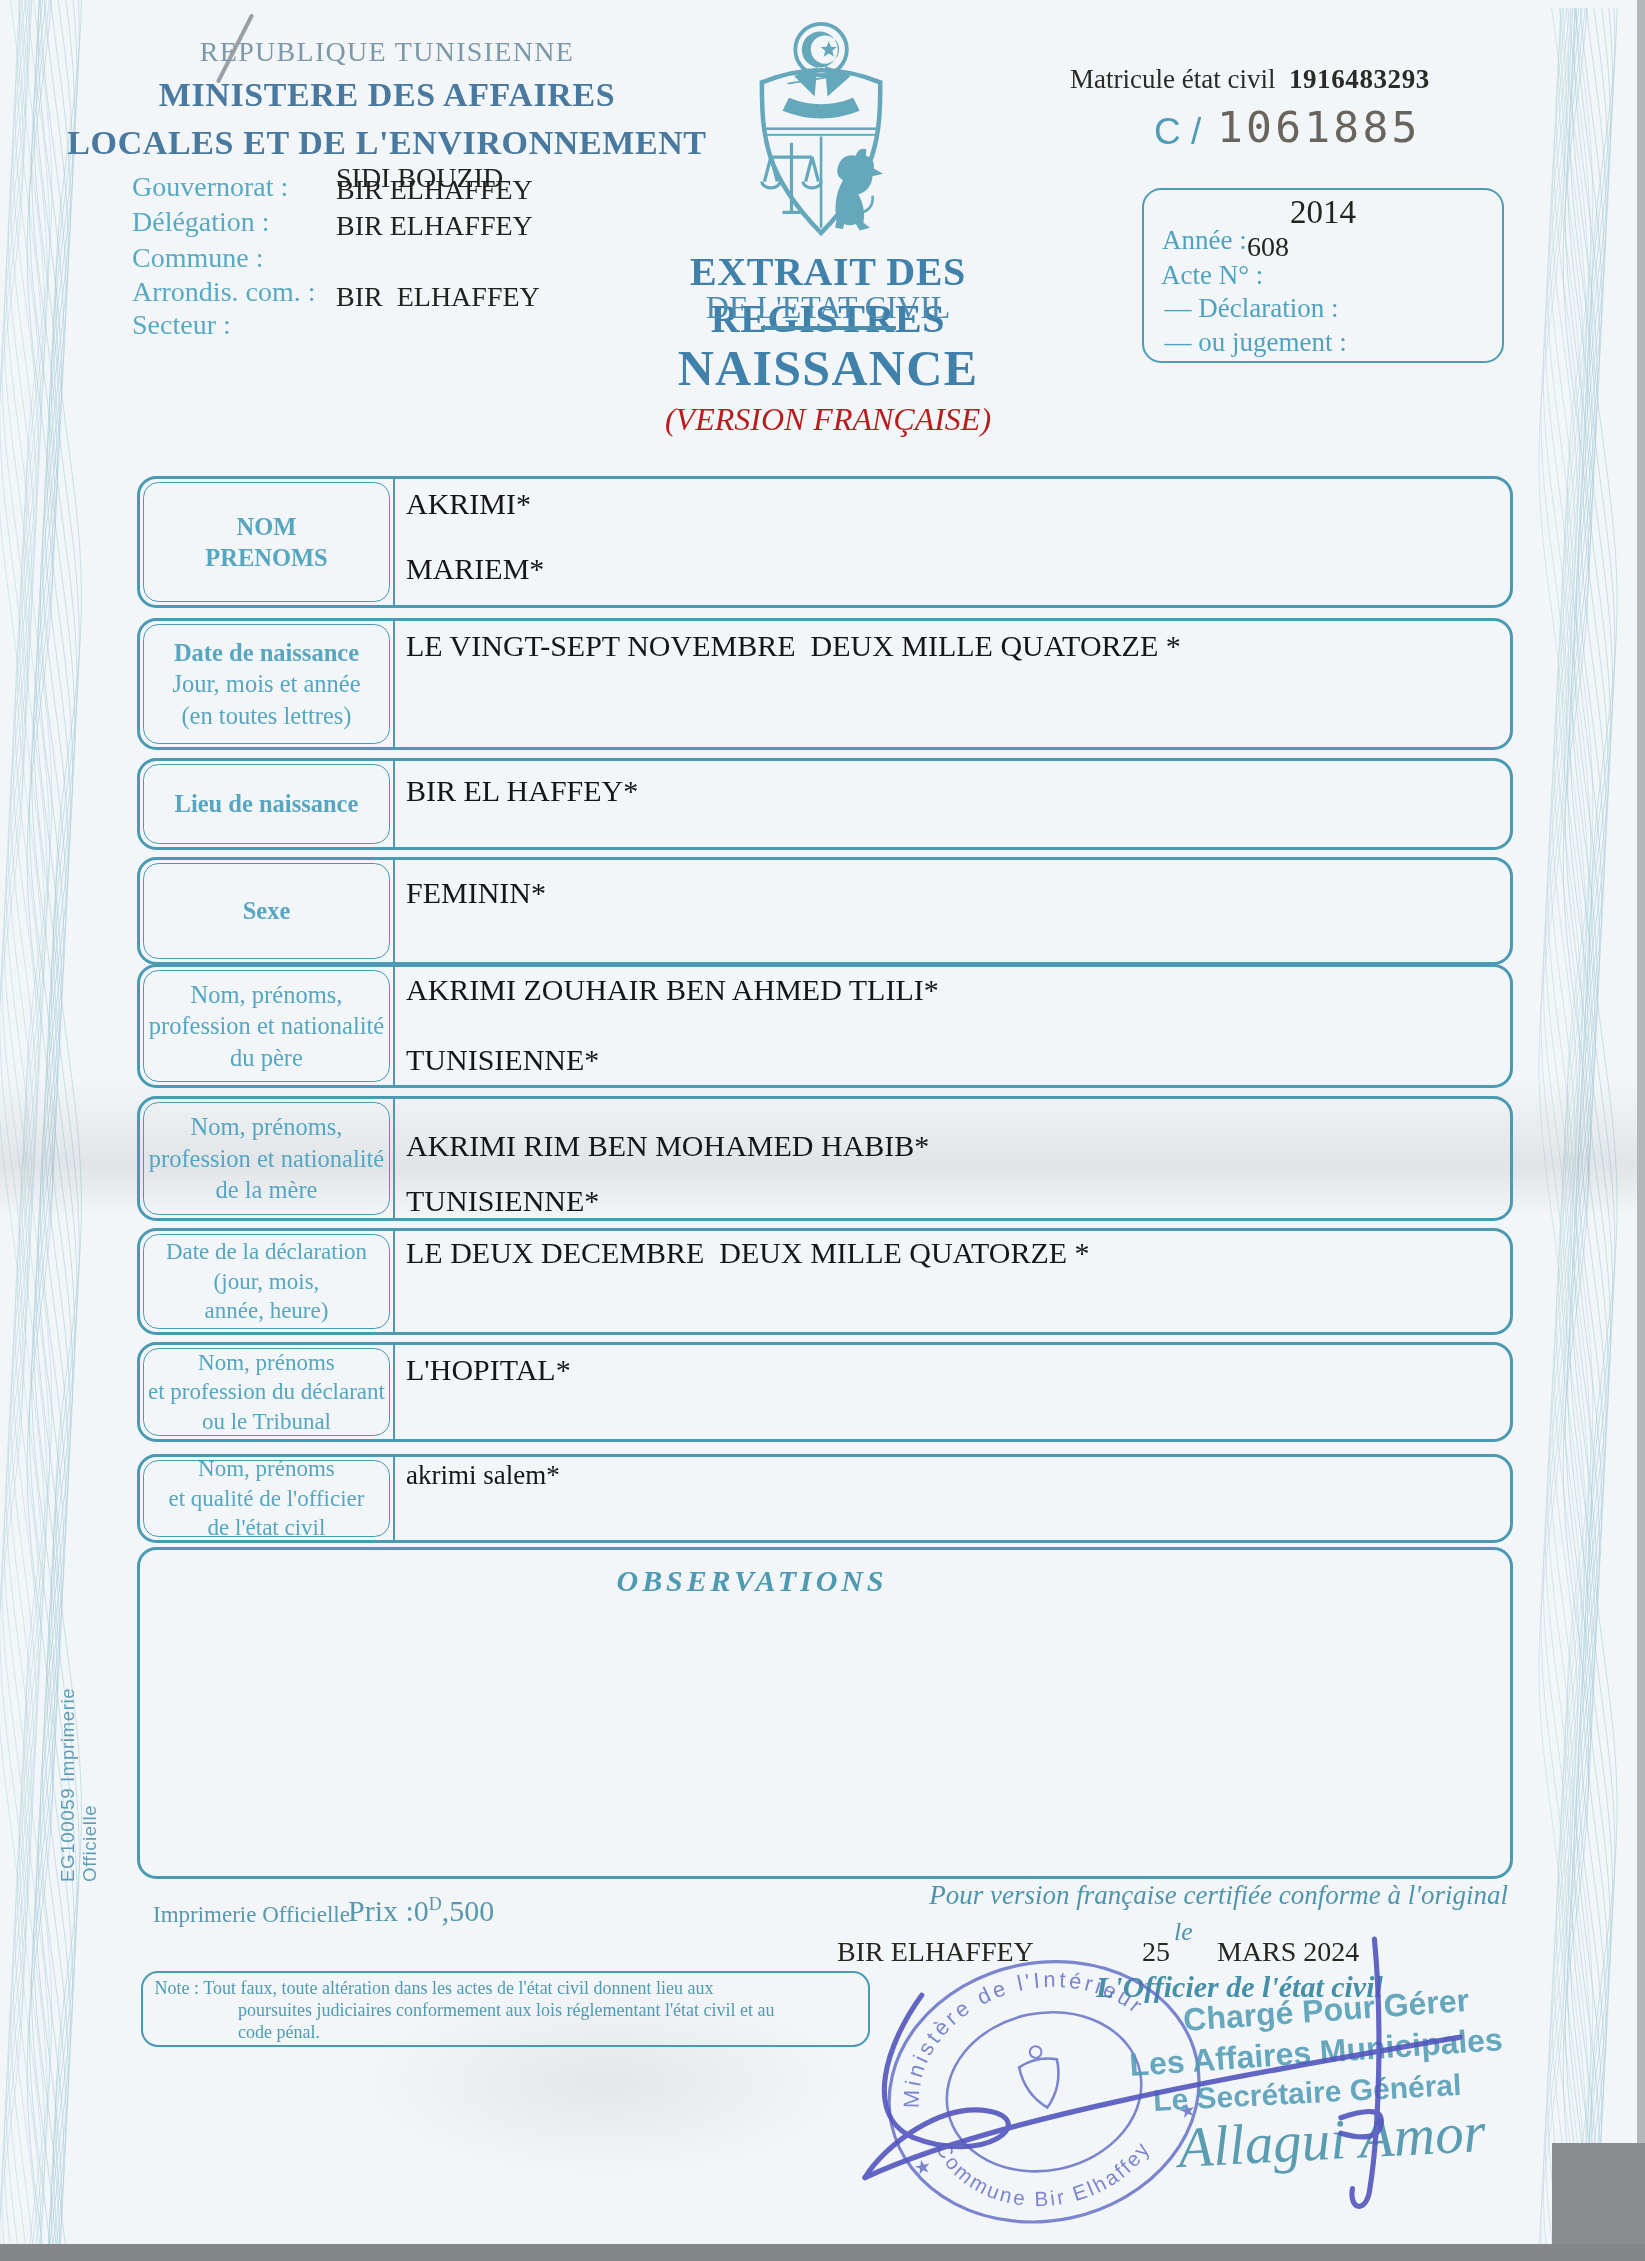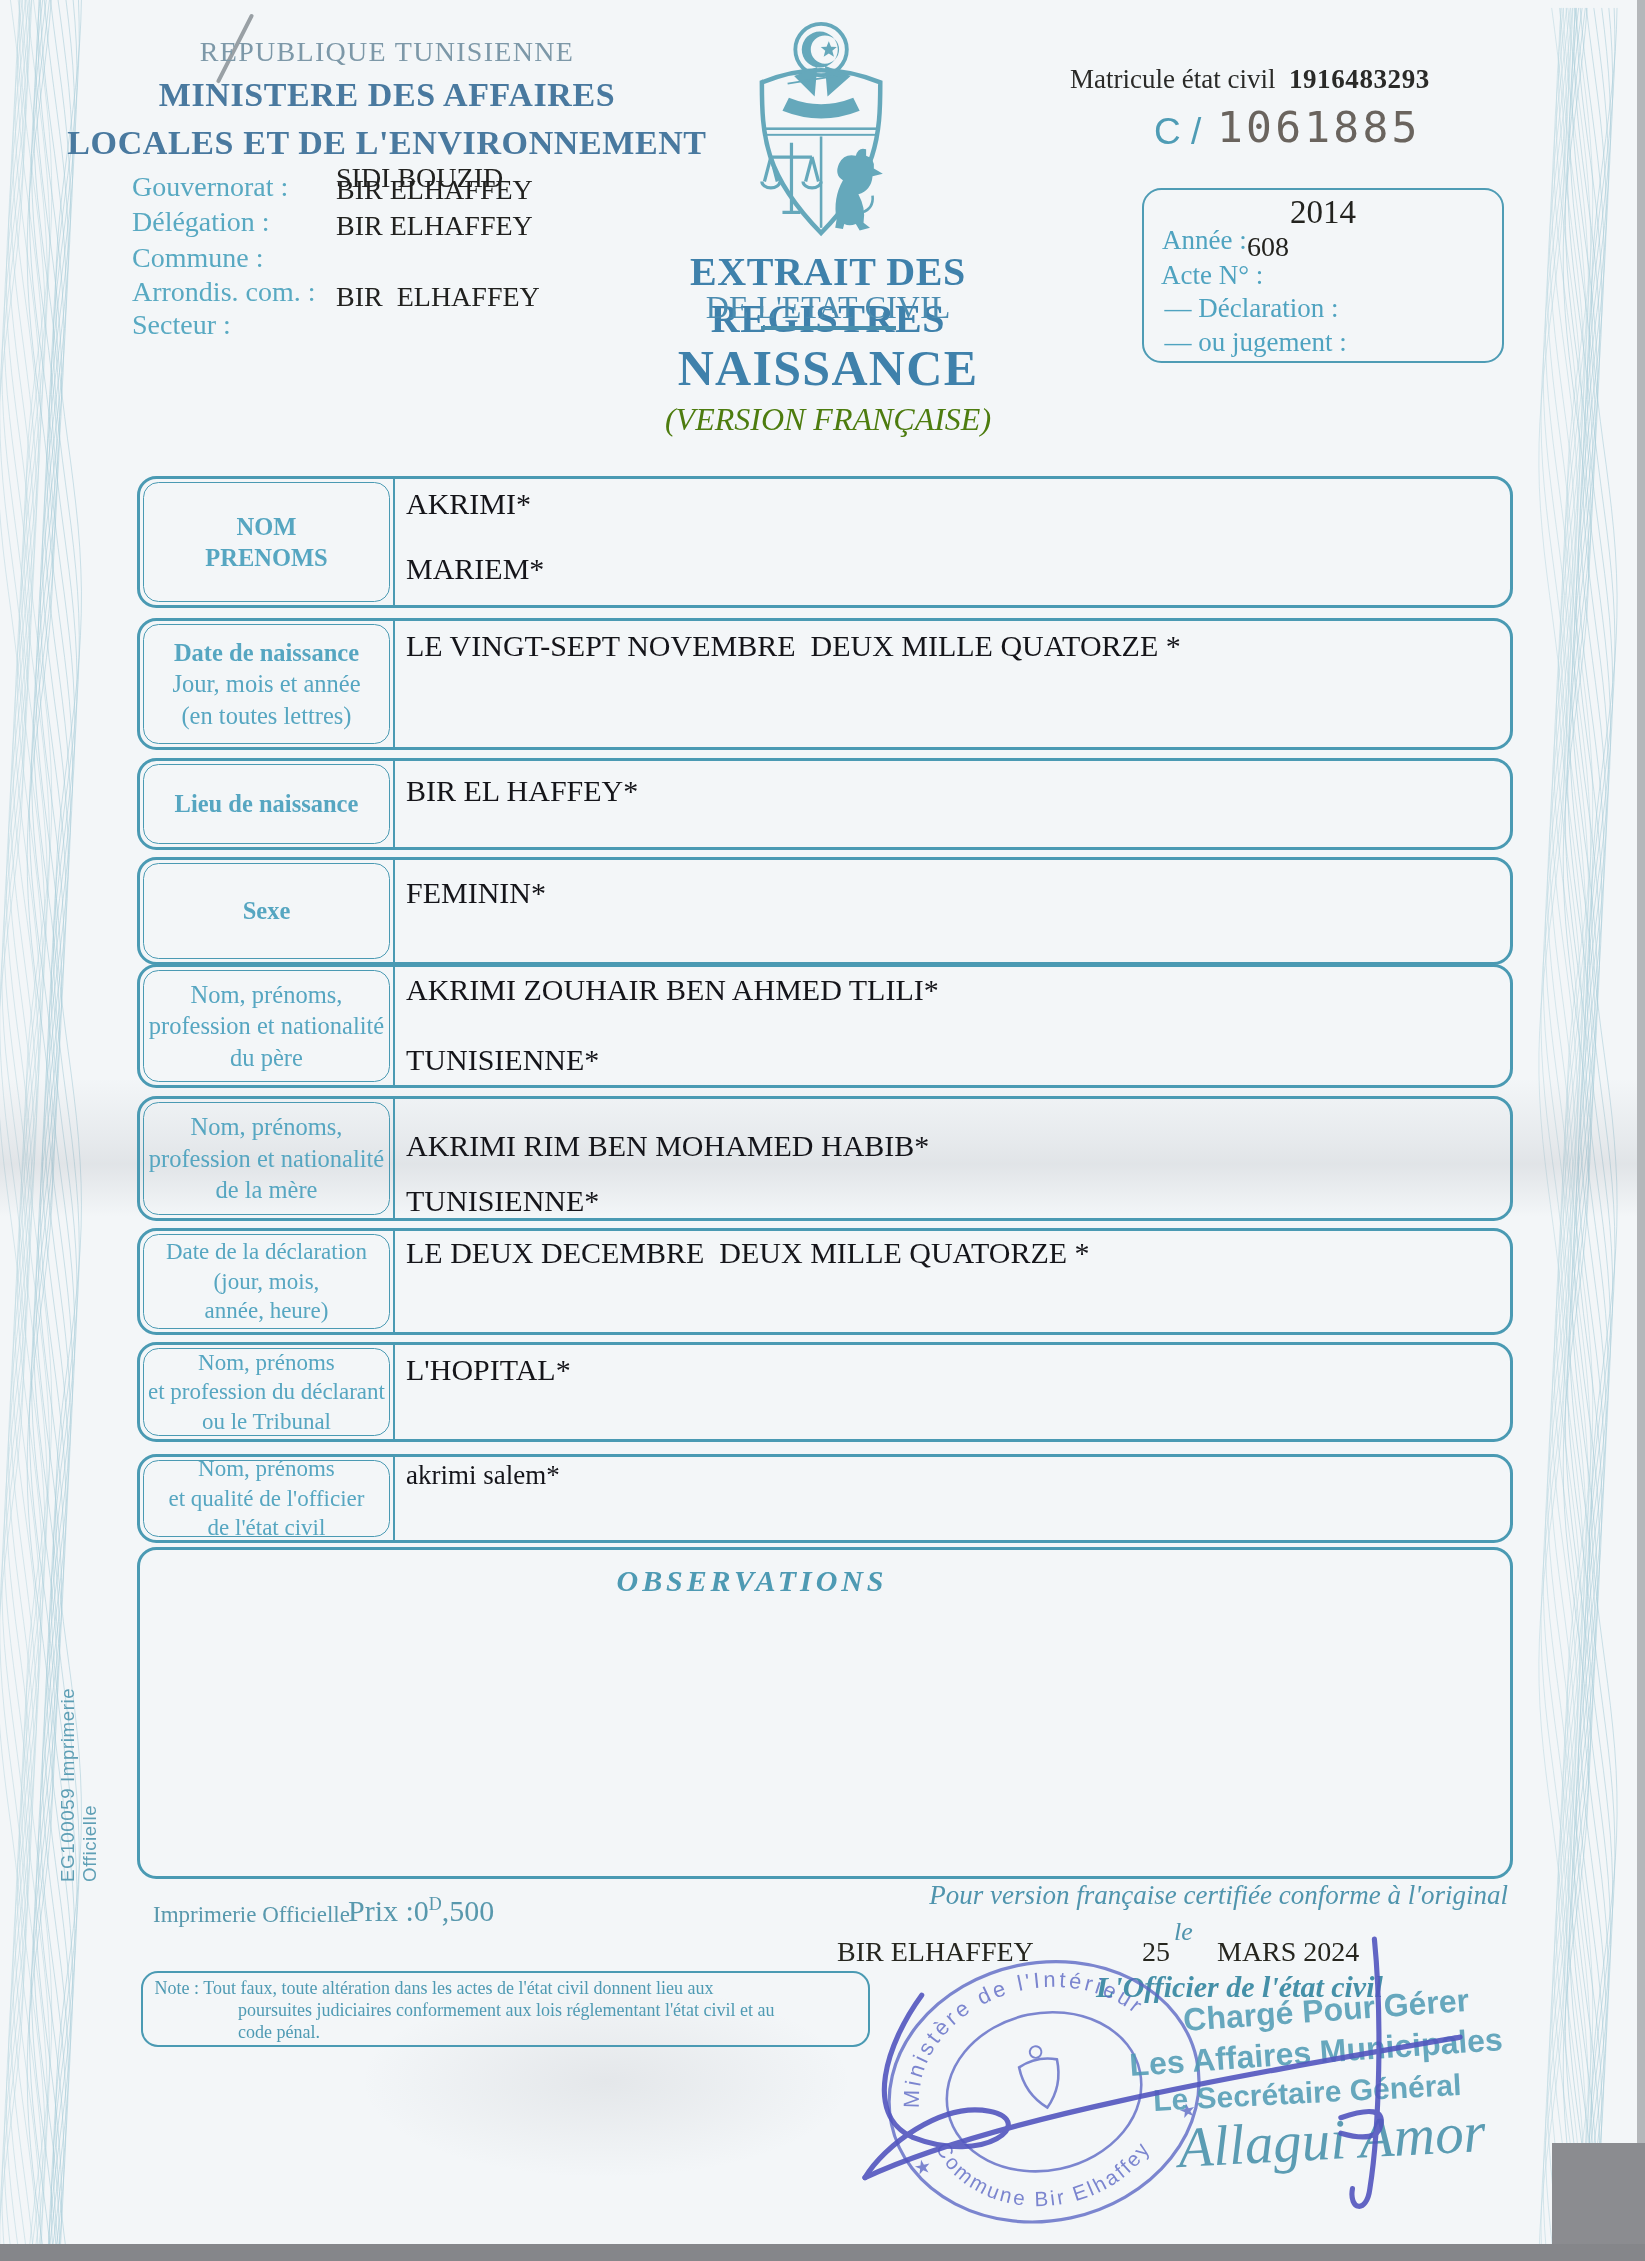--- a/index.html
+++ b/index.html
@@ -19,21 +19,21 @@
   .serial-n{left:1217px;top:102px;font-size:43px;color:#6a645e;font-family:"DejaVu Sans Mono",monospace;letter-spacing:3.2px;}
   .acte-box{left:1142px;top:188px;width:358px;height:171px;border:2.6px solid #4e9cb5;border-radius:19.3px;}
   .acte-box .yr{left:0;top:3.9px;width:100%;text-align:center;font-size:33px;color:#23231f;}
   .acte-box .lab{color:#4fa3c0;font-size:27px;}
   .acte-box .val{font-size:28px;color:#23231f;}
   
   .t1{left:570px;top:248px;width:516px;text-align:center;font-size:40px;font-weight:bold;color:#3f81ab;letter-spacing:0.6px;}
   .t2{left:570px;top:289px;width:516px;text-align:center;font-size:32px;color:#4b8cb0;}
   .tdiv{left:761px;top:326px;width:135px;height:3.9px;background:#4a8fad;}
   .t3{left:570px;top:339px;width:516px;text-align:center;font-size:50px;font-weight:bold;color:#3f81ab;letter-spacing:1.3px;}
-  .t4{left:570px;top:401px;width:516px;text-align:center;font-size:32px;font-style:italic;color:#4d7c0f;}
+  .t4{left:570px;top:401px;width:516px;text-align:center;font-size:32px;font-style:italic;color:#b91c1c;}
   
   .row{position:absolute;left:137px;width:1370px;border:3.2px solid #4a9ab3;border-radius:19.3px;}
   .lblbox{position:absolute;left:2.6px;top:3.2px;bottom:3.2px;width:238px;border:1.9px solid #4a9ab3;border-radius:15.5px;
           display:flex;flex-direction:column;justify-content:center;align-items:center;text-align:center;
           color:#56a6c1;font-size:24.5px;line-height:1.28;padding:0 3.9px;}
   .lblbox .strong{font-weight:bold;white-space:pre-line;}
   .lblbox .rest{white-space:pre-line;}
   .vline{position:absolute;left:253px;top:0;bottom:0;width:1.9px;background:#4a9ab3;}
   .val{position:absolute;left:266px;font-size:30px;color:#15151a;white-space:pre;}
   .r1{top:476px;height:126px;} .r1 .v1{top:7.7px;} .r1 .v2{top:73px;}

